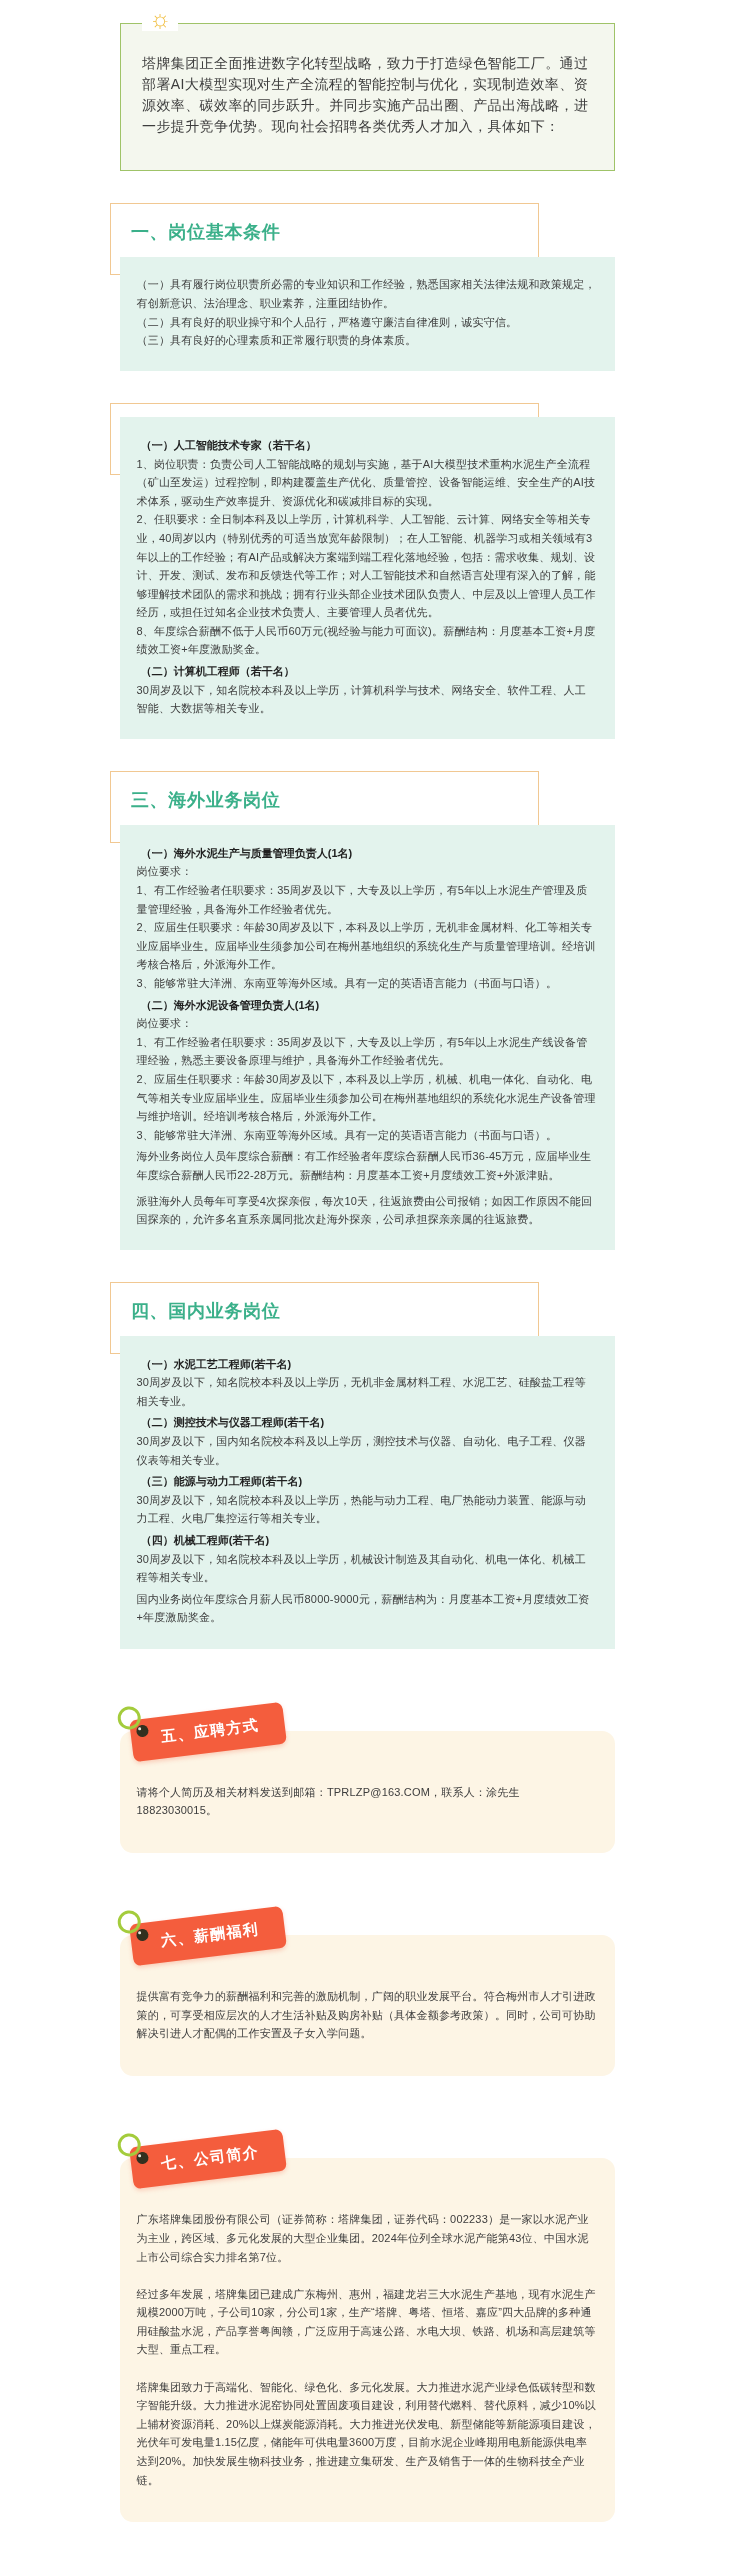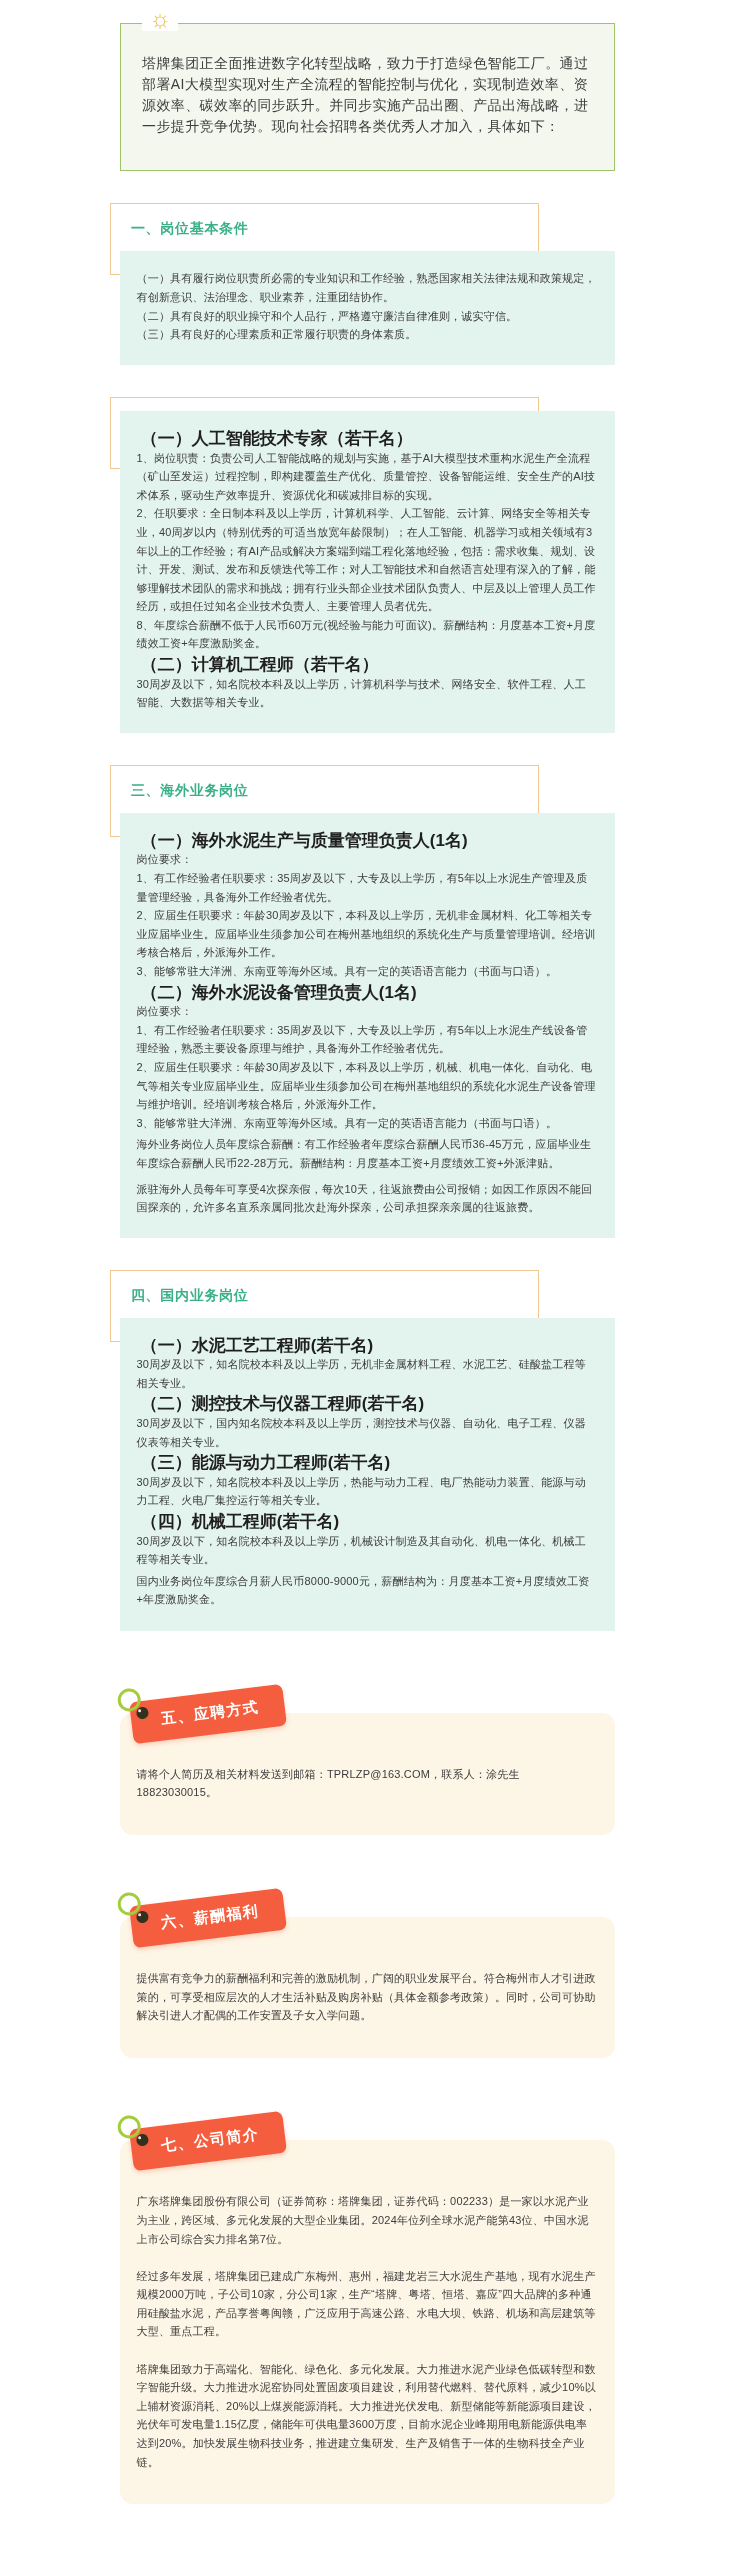--- a/index.html
+++ b/index.html
@@ -8,24 +8,24 @@
   .col { width:495px; margin:0 auto; }
 
   
   .intro-box { position:relative; margin-top:23px; border:1.4px solid #9fc368; background:#f4f7ee; padding:29px 21.5px 33px 21.5px; }
   .sun { position:absolute; top:-17px; left:21.5px; background:#fff; padding:0 7.2px; color:#f0bc3a; font-size:24px; line-height:1; }
   .intro-text { font-size:14px; line-height:21px; color:#3d3d3d; letter-spacing:0.4px; }
 
   
   .plain-section { position:relative; margin-top:46px; }
   .deco-frame { position:absolute; top:-14.3px; left:-10px; width:429px; height:72px; border:0.7px solid #f1c892; background:transparent; }
-  .section-title { position:relative; z-index:2; color:#3bb08a; font-size:14px; font-weight:bold; padding:2.9px 0 13px 11.4px; letter-spacing:0.7px; }
+  .section-title { position:relative; z-index:2; color:#3bb08a; font-size:18px; font-weight:bold; padding:2.9px 0 13px 11.4px; letter-spacing:0.7px; }
   .mint-box { position:relative; z-index:1; background:#e3f3ed; padding:18.6px 18.6px 21.5px 17px; }
   .para { font-size:11px; line-height:18.6px; color:#3d3d3d; letter-spacing:0.2px; }
-  .job-title { font-size:17px; font-weight:bold; color:#1f1f1f; line-height:18.6px; padding-left:4.3px; }
+  .job-title { font-size:11px; font-weight:bold; color:#1f1f1f; line-height:18.6px; padding-left:4.3px; }
   .gap-top { margin-top:3px; }
   .gap-top-sm { margin-top:7px; }
 
   
   .tag-section { position:relative; margin-top:62px; }
   .tag-wrap { position:relative; z-index:3; margin-left:11.4px; margin-bottom:-21.5px; }
   .tag { position:relative; display:inline-block; background:#f45d3d; color:#fff; font-size:15px; font-weight:bold;
          padding:11.4px 26px 11.4px 30px; border-radius:7.2px; transform:rotate(-7deg); letter-spacing:1.4px;
          box-shadow:0 2.1px 4.3px rgba(244,93,61,0.25); }
   .tag-ring { position:absolute; top:-14.3px; left:-11.4px; width:23px; height:23px; border:3.6px solid #a4cc3c; border-radius:50%; background:transparent; }

